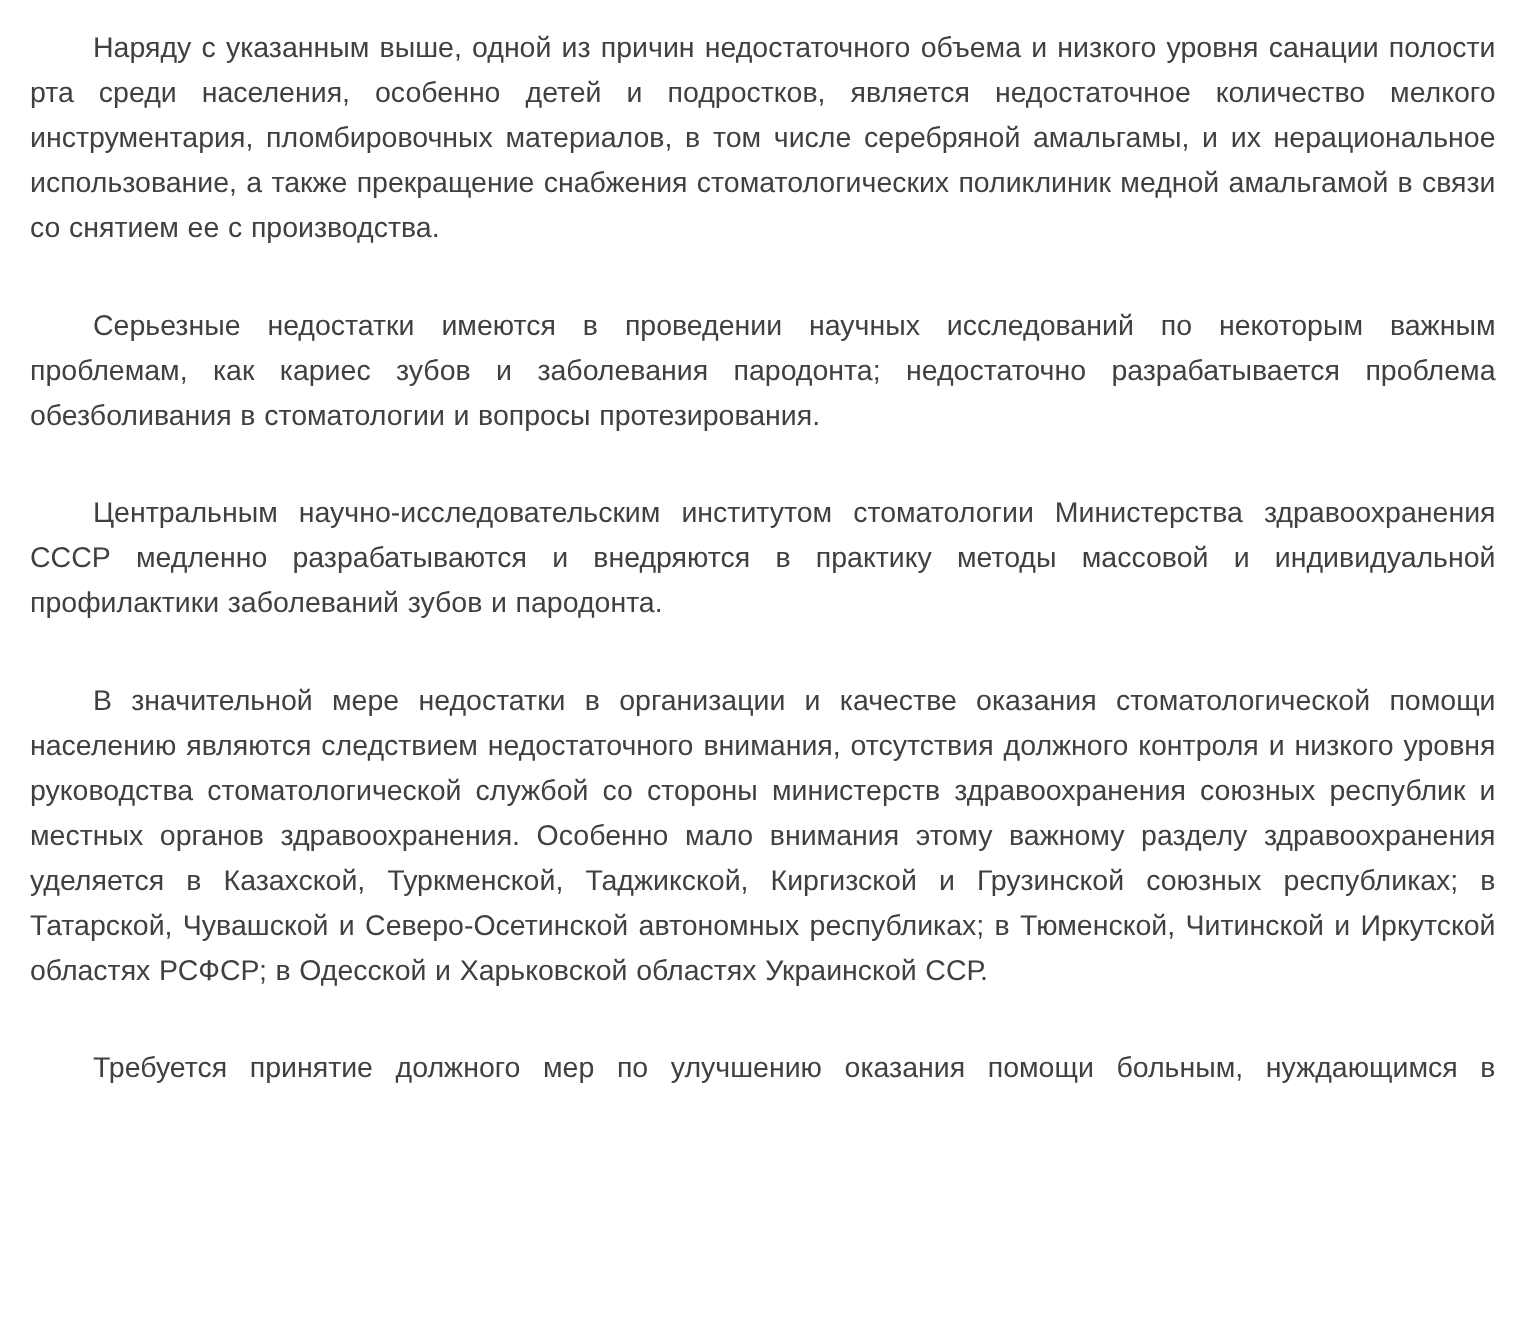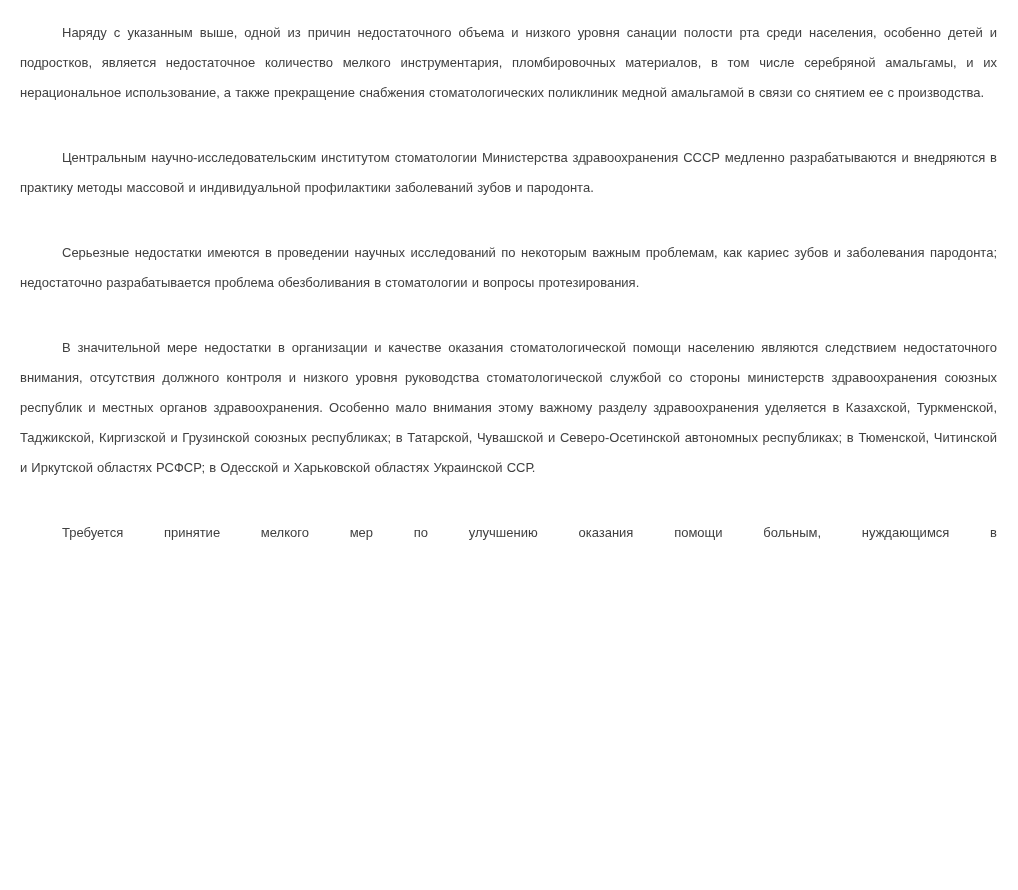--- a/index.html
+++ b/index.html
@@ -9,38 +9,38 @@
     background: #ffffff;
   }
   .page {
     position: relative;
     width: 1018px;
     height: 890px;
     overflow: hidden;
     background: #ffffff;
     padding: 18px 21px 0 20px;
     font-family: "Liberation Sans", "DejaVu Sans", sans-serif;
-    font-size: 13px;
+    font-size: 19px;
     line-height: 30px;
     color: #404040;
   }
   .para {
     margin: 0 0 35px 0;
     text-align: justify;
     text-indent: 42px;
     word-spacing: 0.5px;
   }
   .para.clipped {
     
     text-align-last: justify;
     margin-bottom: 0;
   }
 </style>
 </head>
 <body>
 
 <div class="page">
   <p class="para">Наряду с указанным выше, одной из причин недостаточного объема и низкого уровня санации полости рта среди населения, особенно детей и подростков, является недостаточное количество мелкого инструментария, пломбировочных материалов, в том числе серебряной амальгамы, и их нерациональное использование, а также прекращение снабжения стоматологических поликлиник медной амальгамой в связи со снятием ее с производства.</p>
+  <p class="para">Серьезные недостатки имеются в проведении научных исследований по некоторым важным проблемам, как кариес зубов и заболевания пародонта; недостаточно разрабатывается проблема обезболивания в стоматологии и вопросы протезирования.</p>
   <p class="para">Центральным научно-исследовательским институтом стоматологии Министерства здравоохранения СССР медленно разрабатываются и внедряются в практику методы массовой и индивидуальной профилактики заболеваний зубов и пародонта.</p>
-  <p class="para">Серьезные недостатки имеются в проведении научных исследований по некоторым важным проблемам, как кариес зубов и заболевания пародонта; недостаточно разрабатывается проблема обезболивания в стоматологии и вопросы протезирования.</p>
   <p class="para">В значительной мере недостатки в организации и качестве оказания стоматологической помощи населению являются следствием недостаточного внимания, отсутствия должного контроля и низкого уровня руководства стоматологической службой со стороны министерств здравоохранения союзных республик и местных органов здравоохранения. Особенно мало внимания этому важному разделу здравоохранения уделяется в Казахской, Туркменской, Таджикской, Киргизской и Грузинской союзных республиках; в Татарской, Чувашской и Северо-Осетинской автономных республиках; в Тюменской, Читинской и Иркутской областях РСФСР; в Одесской и Харьковской областях Украинской ССР.</p>
-  <p class="para clipped">Требуется принятие мелкого мер по улучшению оказания помощи больным, нуждающимся в</p>
+  <p class="para clipped">Требуется принятие должного мер по улучшению оказания помощи больным, нуждающимся в</p>
 </div>
 
 </body></html>

